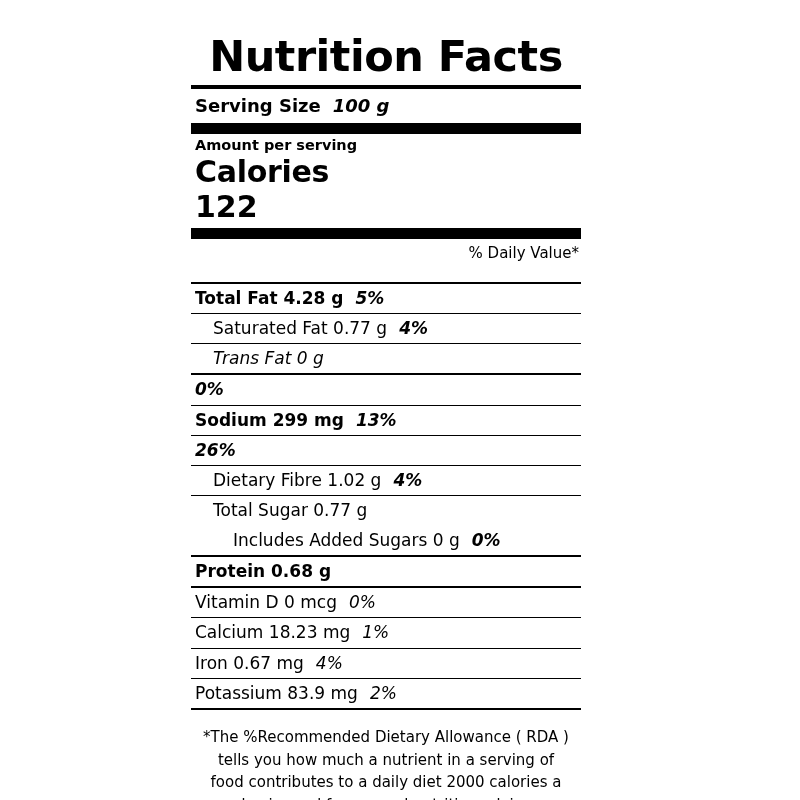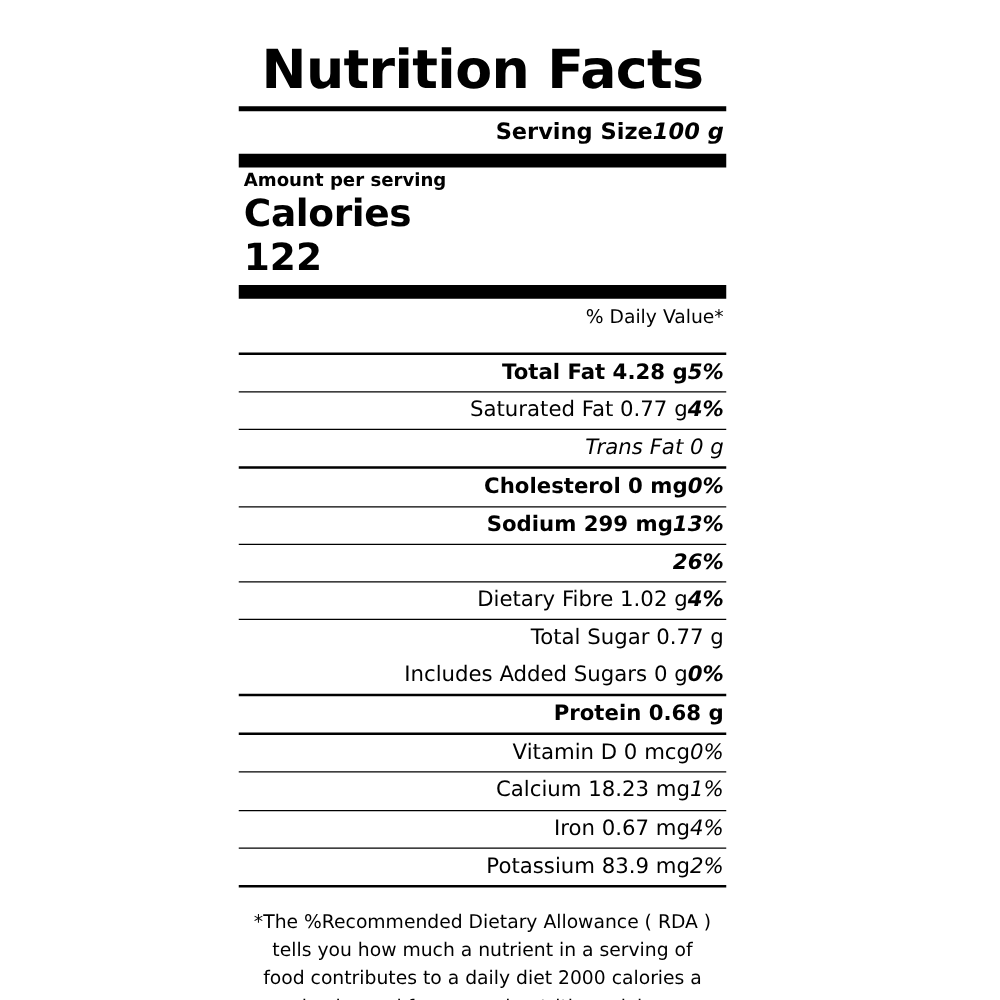--- a/index.html
+++ b/index.html
@@ -28,33 +28,34 @@
     line-height: 1.05;
     margin-bottom: 6px;
   }
   .rule-thin { border-bottom: 2px solid #000; }
   .rule-med  { border-bottom: 4px solid #000; }
   .rule-thick{ border-bottom: 11px solid #000; }
   .rule-hair { border-bottom: 1.5px solid #000; }
 
   .row {
     display: flex;
-    justify-content: flex-end;
+    justify-content: flex-start;
     align-items: baseline;
     padding: 4px 2px 4px 4px;
     font-size: 17px;
     line-height: 1.25;
+    gap: 12px;
   }
   .row .left { text-align: left; }
   .row .right { text-align: right; font-weight: bold; white-space: nowrap; font-style: italic; }
   .row .right.plain { font-weight: normal; }
   .b { font-weight: bold; }
   .indent1 { padding-left: 22px; }
   .indent2 { padding-left: 42px; }
-  .italic { font-style: italic; margin-left: 20px; }
+  .italic { font-style: italic; }
 
   .serving-row { font-size: 18px; padding-top: 6px; padding-bottom: 5px; }
   .serving-row .left { font-weight: bold; }
   .serving-row .right { font-weight: bold; }
 
   .amount-row {
     font-size: 14.5px;
     font-weight: bold;
     padding: 3px 4px 1px 4px;
   }
@@ -120,21 +121,20 @@
   </div>
   <div class="rule-hair"></div>
 
   <div class="row indent1">
     <span class="left italic">Trans Fat 0 g</span>
     <span class="right"></span>
   </div>
   <div class="rule-thin"></div>
 
   <div class="row">
-    <span class="left b">Cholesterol 0 mg</span>
     <span class="right">0%</span>
   </div>
   <div class="rule-hair"></div>
 
   <div class="row">
     <span class="left b">Sodium 299 mg</span>
     <span class="right">13%</span>
   </div>
   <div class="rule-hair"></div>
 

